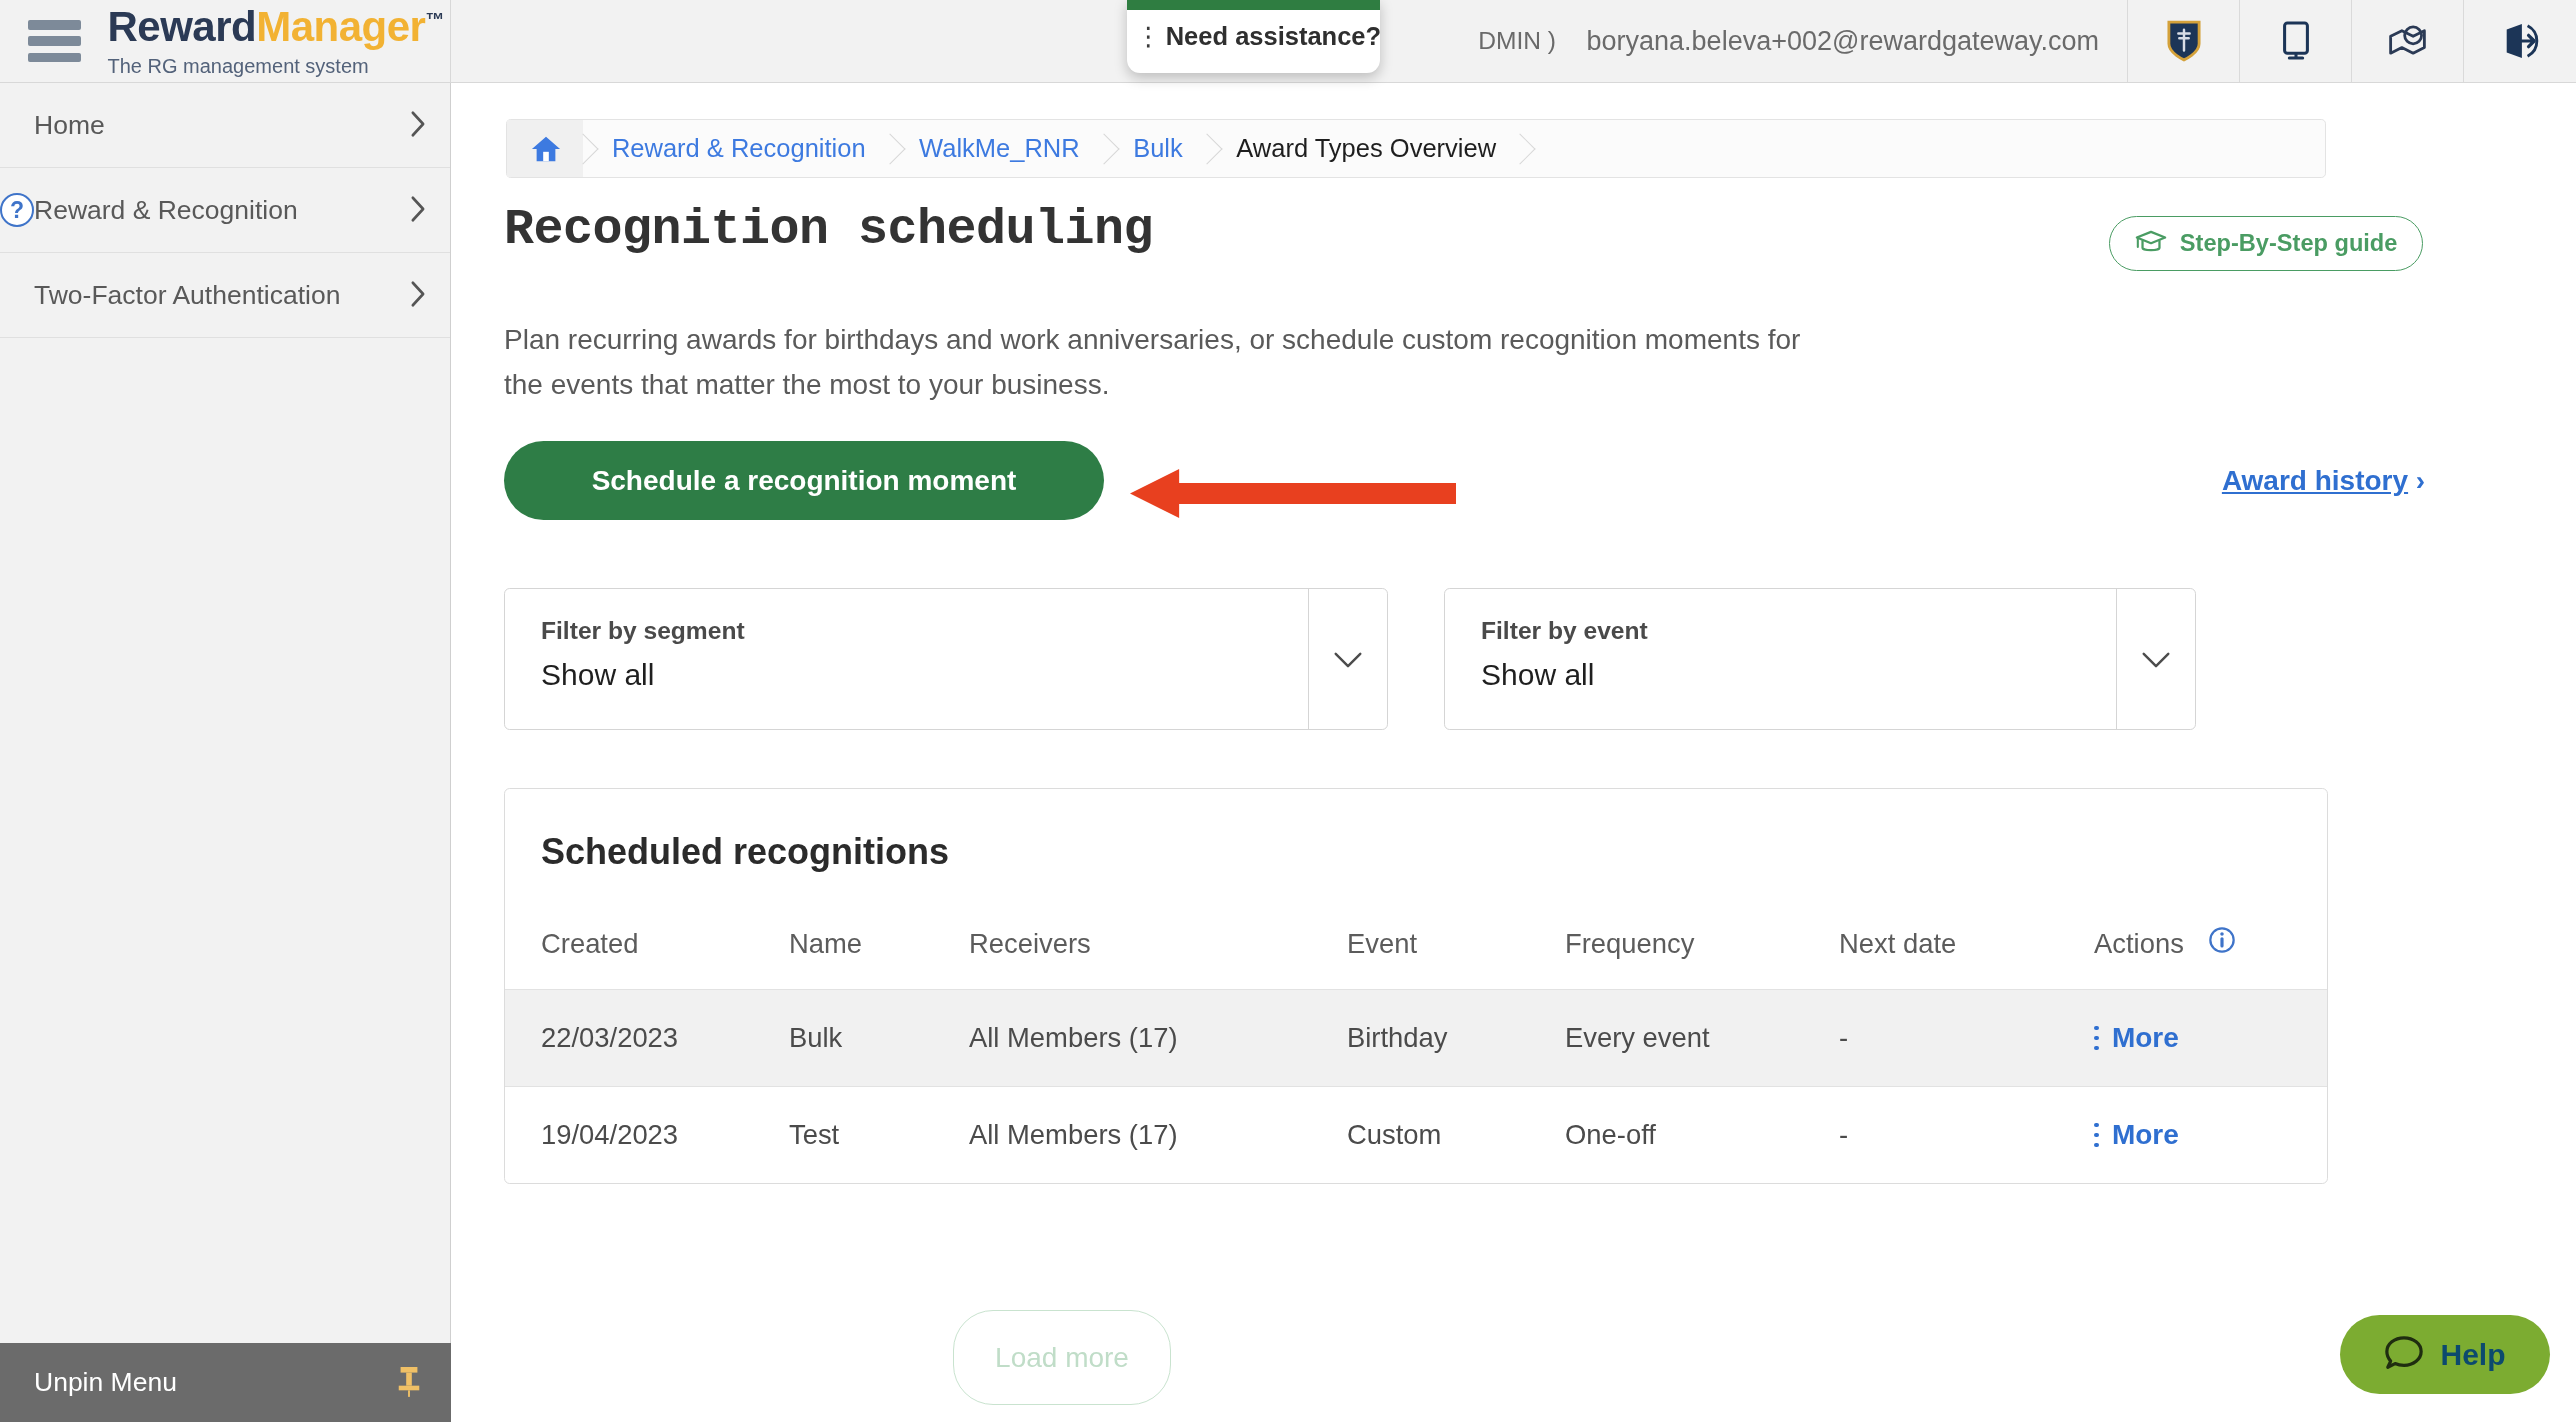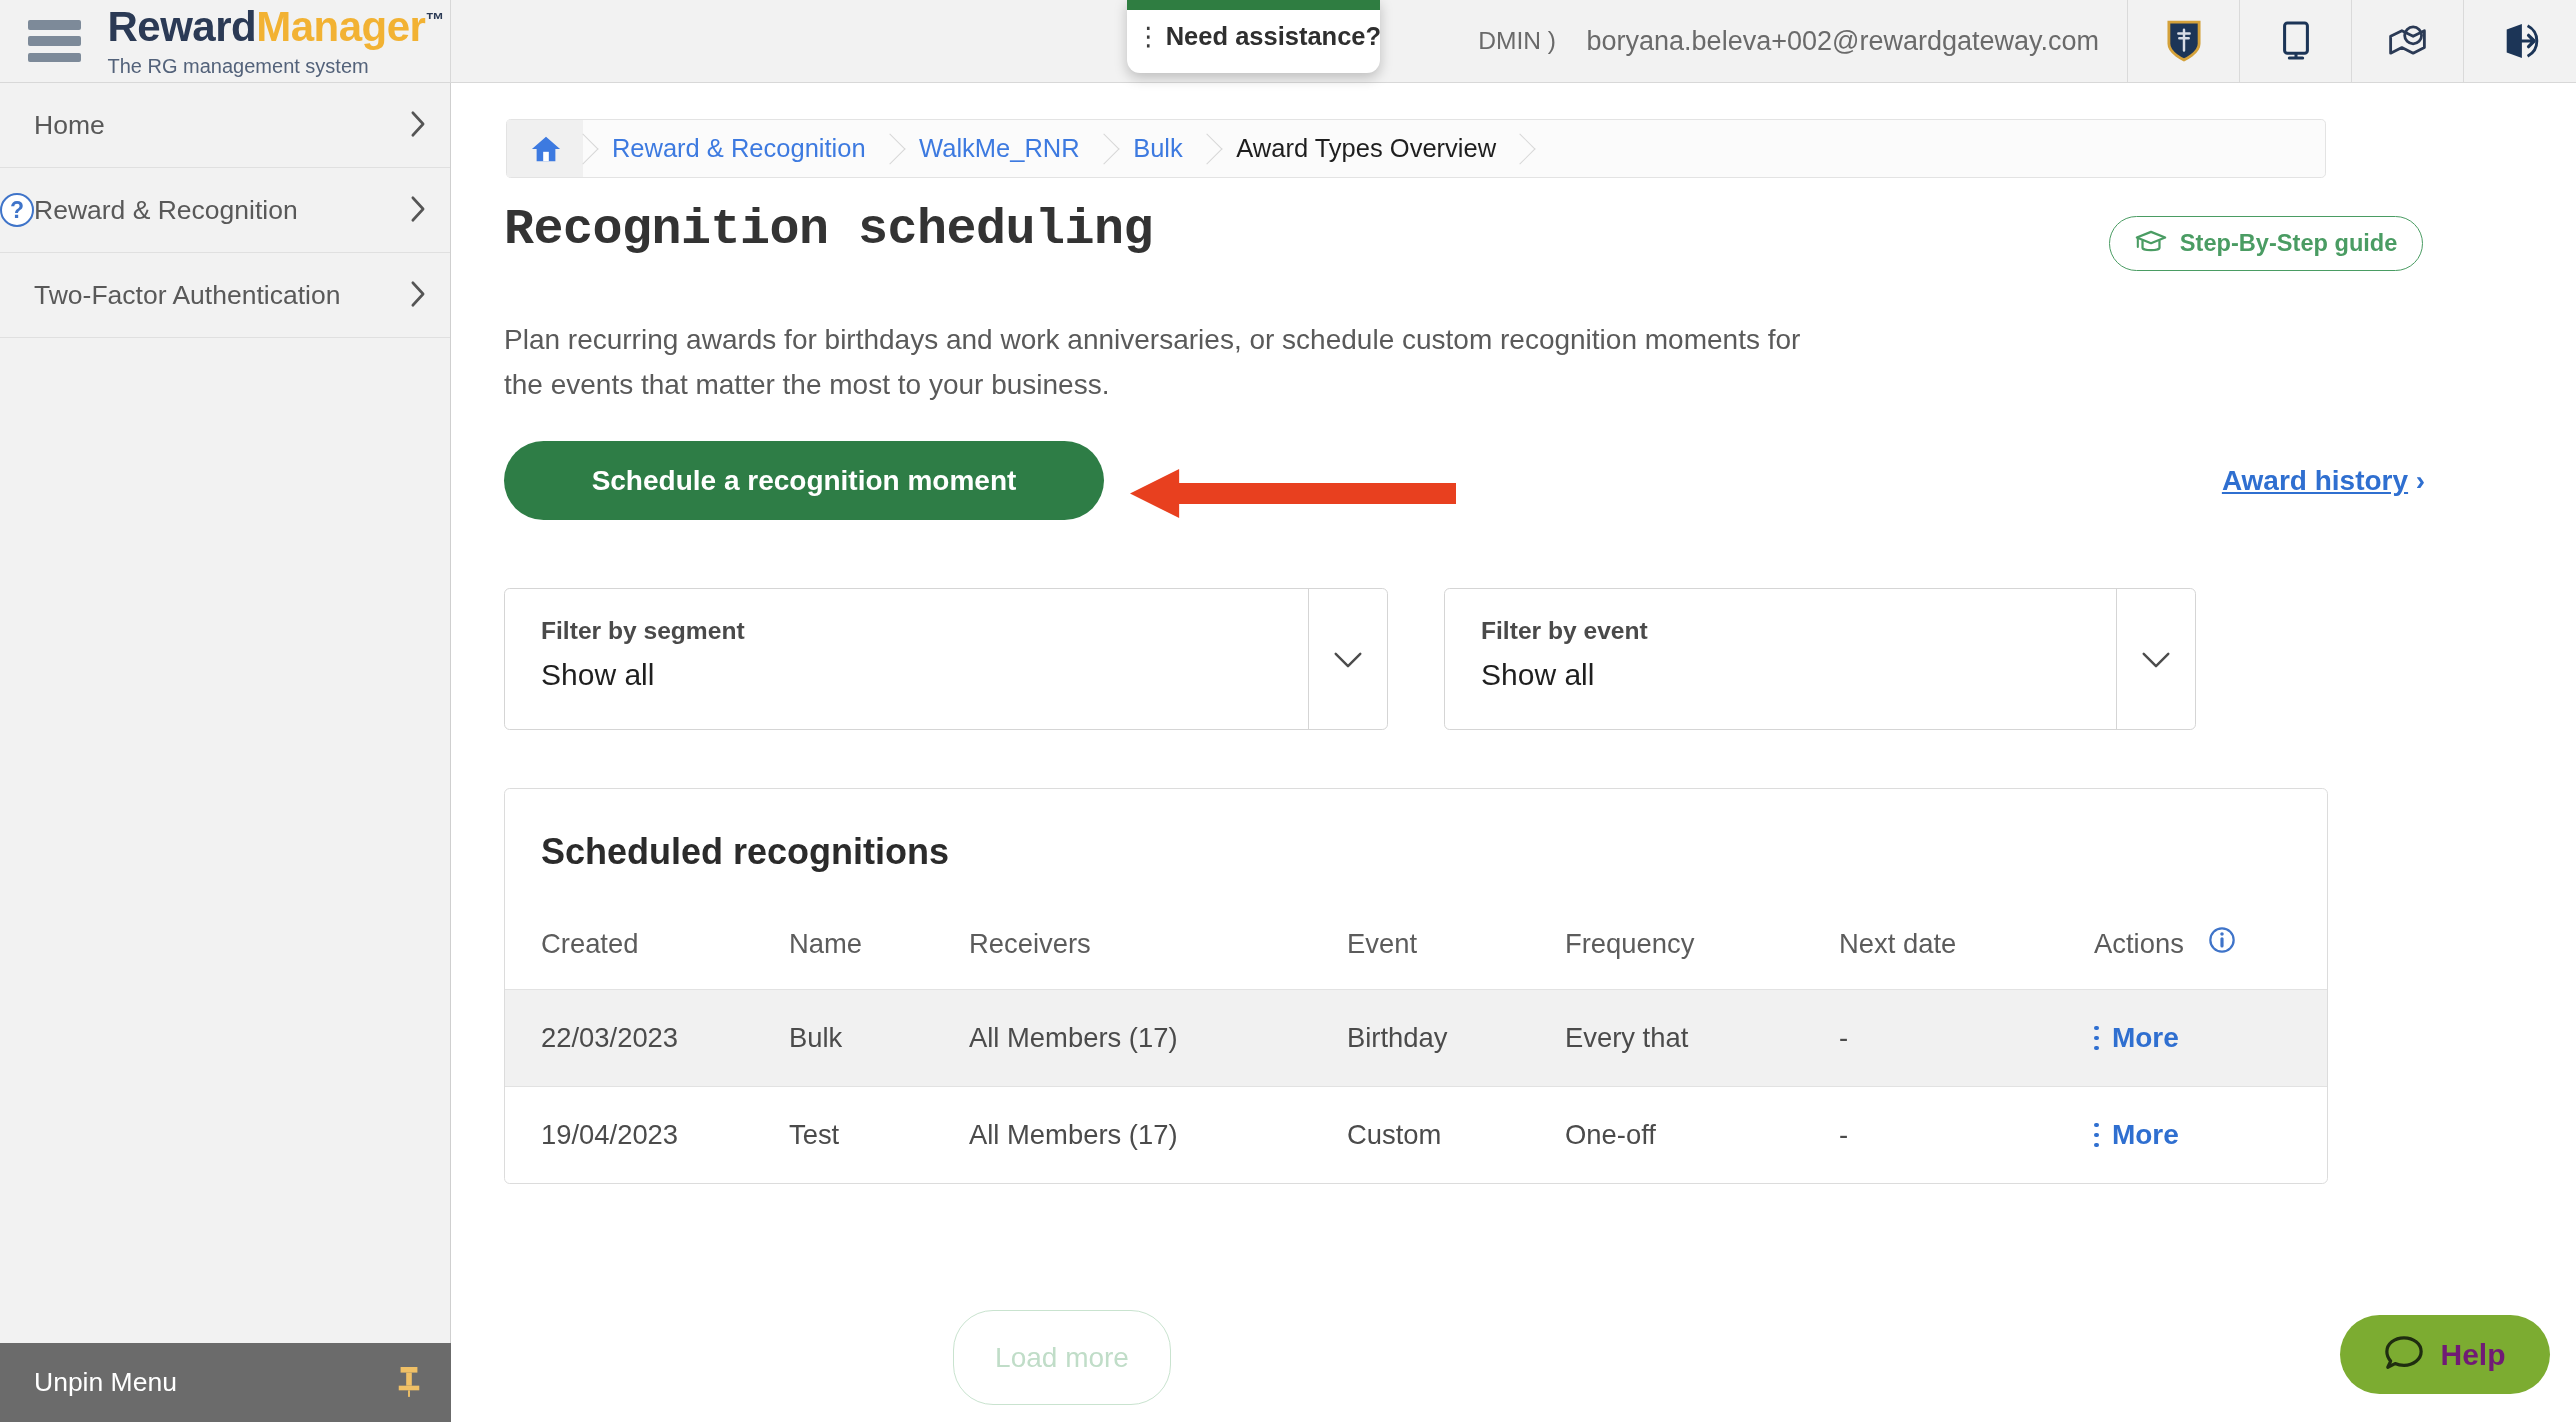--- a/index.html
+++ b/index.html
@@ -309,21 +309,21 @@
   
   .help-fab {
     position: absolute; bottom: 28px; right: 26.5px;
     width: 210px; height: 79px;
     background: #7cac31;
     border-radius: 42px;
     display: flex; align-items: center; justify-content: center;
     cursor: pointer; z-index: 50;
   }
   .help-fab-label {
-    font-size: 30px; font-weight: bold; color: #701a75; margin-left: 15px;
+    font-size: 30px; font-weight: bold; color: #0c4a6e; margin-left: 15px;
   }
 
   .pin-icon { display: inline-block; }
 </style>
 </head>
 <body>
 
 <div class="topbar">
 
   <div class="brand-zone">
@@ -522,21 +522,21 @@
           </span>
         </th>
       </tr>
     </thead>
     <tbody>
       <tr class="alt">
         <td class="c-created">22/03/2023</td>
         <td class="c-name">Bulk</td>
         <td class="c-recv">All Members (17)</td>
         <td class="c-event">Birthday</td>
-        <td class="c-freq">Every that</td>
+        <td class="c-freq">Every event</td>
         <td class="c-next">-</td>
         <td class="c-actions">
           <span class="more-cell">
             <span class="kebab">
                 <i></i>
                 <i></i>
                 <i></i>
               </span>
             <span class="more-link">More</span>
           </span>

